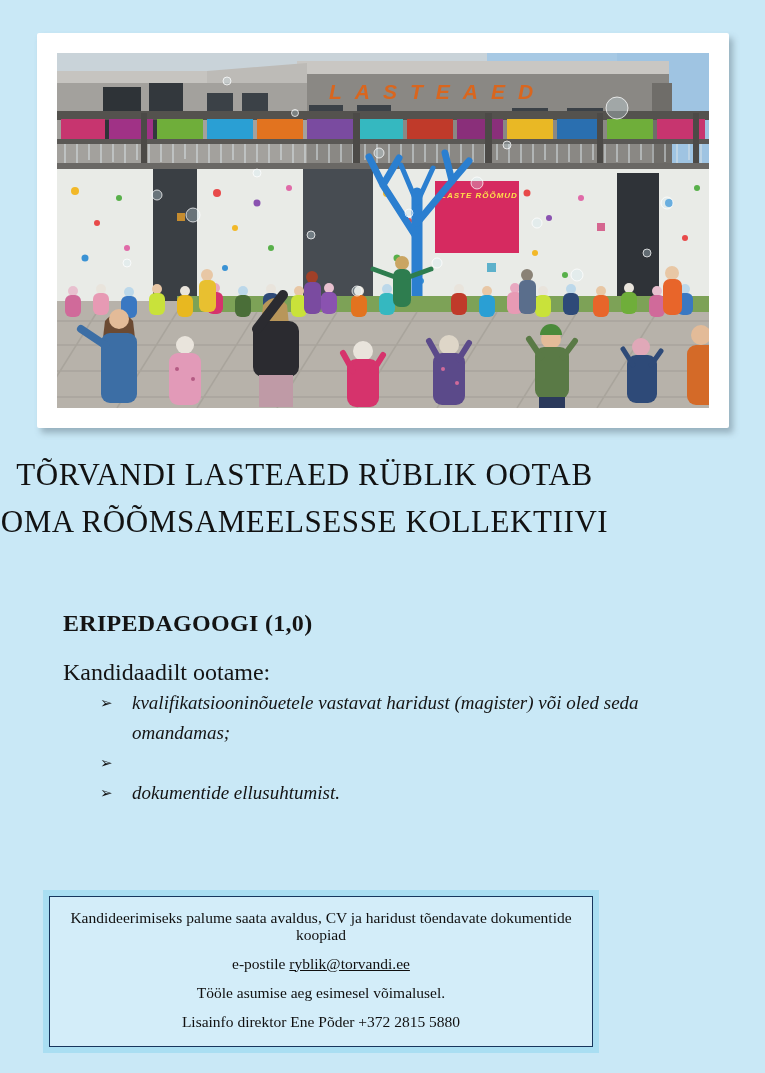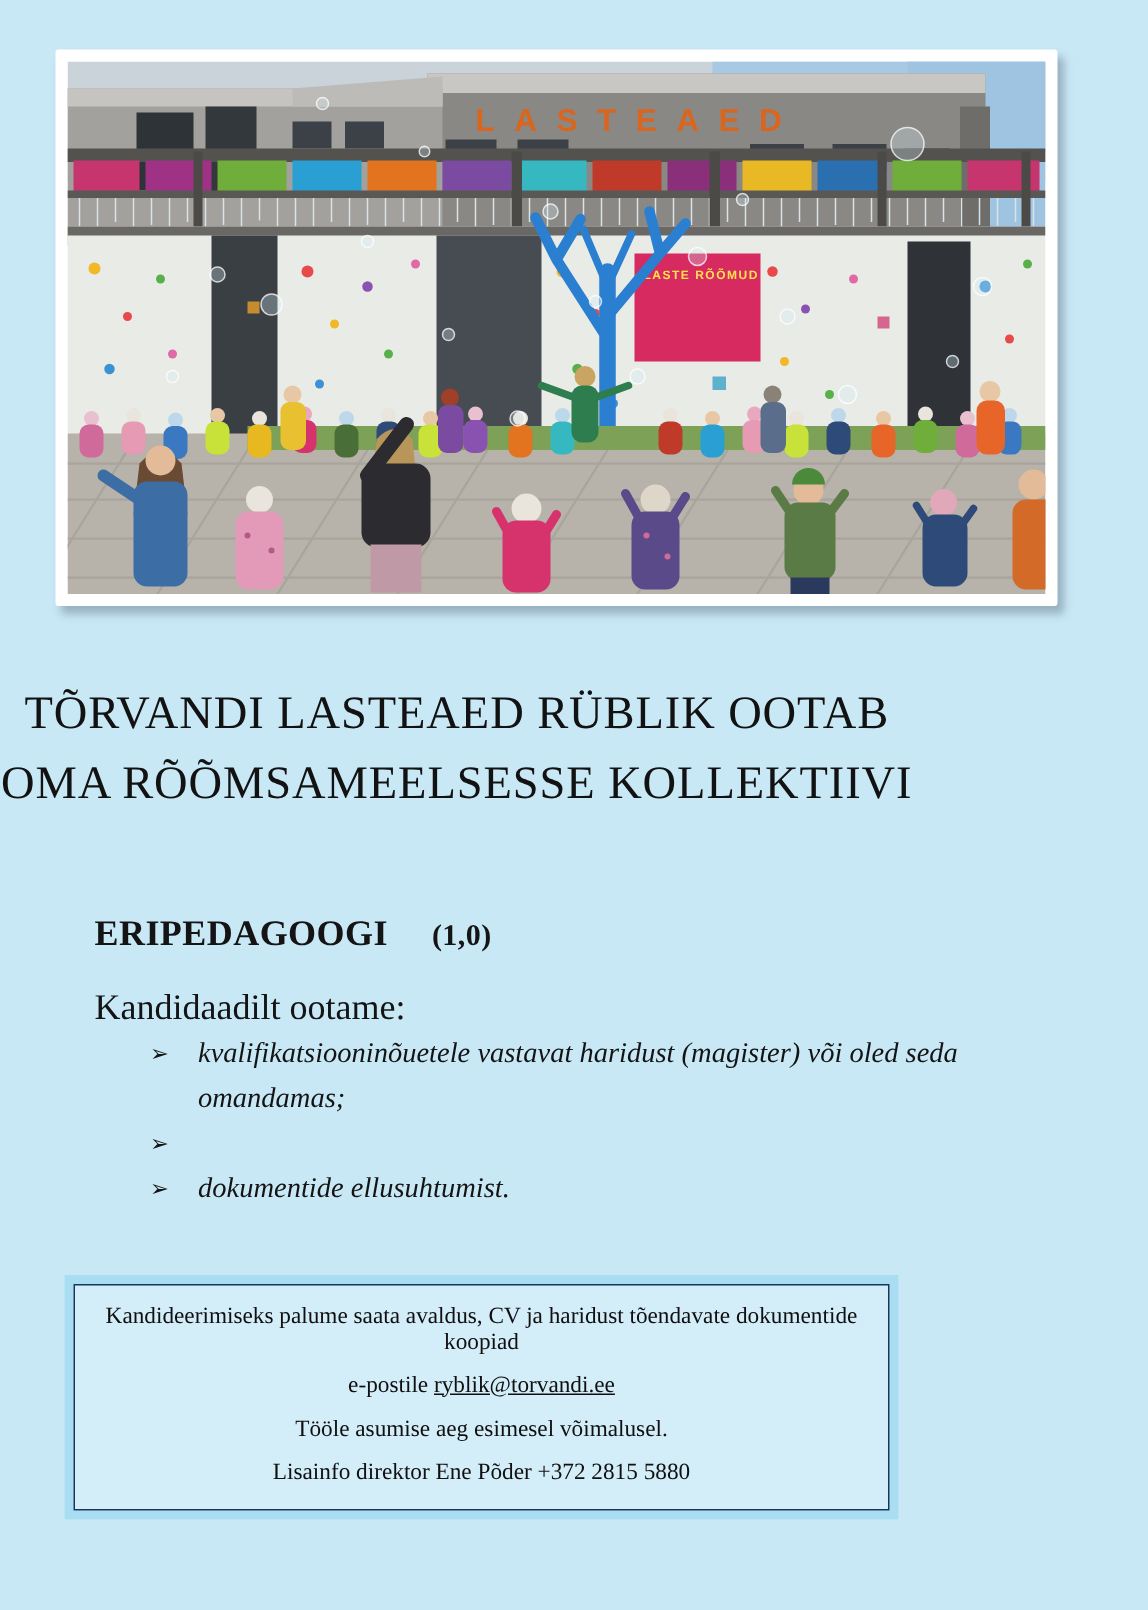--- a/index.html
+++ b/index.html
@@ -4,44 +4,45 @@
 <style>
   html,body{margin:0;padding:0;}
   body{
     width:765px;height:1073px;position:relative;overflow:hidden;
     background:#c9e8f6;
     font-family:"Liberation Serif","DejaVu Serif",serif;
     color:#141414;
   }
   .photo-frame{
     position:absolute;left:37px;top:33px;
-    width:652px;height:355px;padding:8px;
+    width:652px;height:355px;padding:20px;
     background:#ffffff;border-radius:2px;
     box-shadow:4px 5px 6px rgba(90,110,125,.45);
+    font-style:italic;
   }
   .photo-frame svg{display:block;width:652px;height:355px;}
   .doc-title{
     position:absolute;top:451px;left:0;width:609px;
     text-align:center;font-size:31px;line-height:47px;
     letter-spacing:.6px;color:#121212;
   }
   .position-heading{
     position:absolute;top:610px;left:63px;
     font-size:24px;font-weight:bold;letter-spacing:.3px;
   }
-  .position-heading .load{font-size:20px;font-weight:bold;margin-left:23px;}
+  .position-heading .load{font-size:24px;font-weight:bold;}
   .intro-line{
     position:absolute;top:659px;left:63px;font-size:24px;
   }
   .req-list{position:absolute;top:688px;left:63px;width:600px;}
   .req{display:flex;align-items:flex-start;font-size:19px;line-height:30px;}
   .req .marker{width:24px;flex:0 0 24px;font-size:15px;line-height:30px;padding-left:37px;margin-right:8px;color:#141414;}
   .req .req-text{width:558px;font-style:italic;}
   .info-box{
-    position:absolute;left:43px;top:850px;width:556px;height:163px;
+    position:absolute;left:43px;top:890px;width:556px;height:163px;
     box-sizing:border-box;border:6px solid #a9def2;background:#d3edf9;
   }
   .info-box-inner{
     box-sizing:border-box;width:100%;height:100%;
     border:1px solid #17365d;
     text-align:center;padding-top:13px;
   }
   .box-line{margin:0 0 12.5px 0;font-size:15.5px;line-height:16.5px;color:#101010;}
   .email-link{color:inherit;text-decoration:underline;}
   .sign-text{

